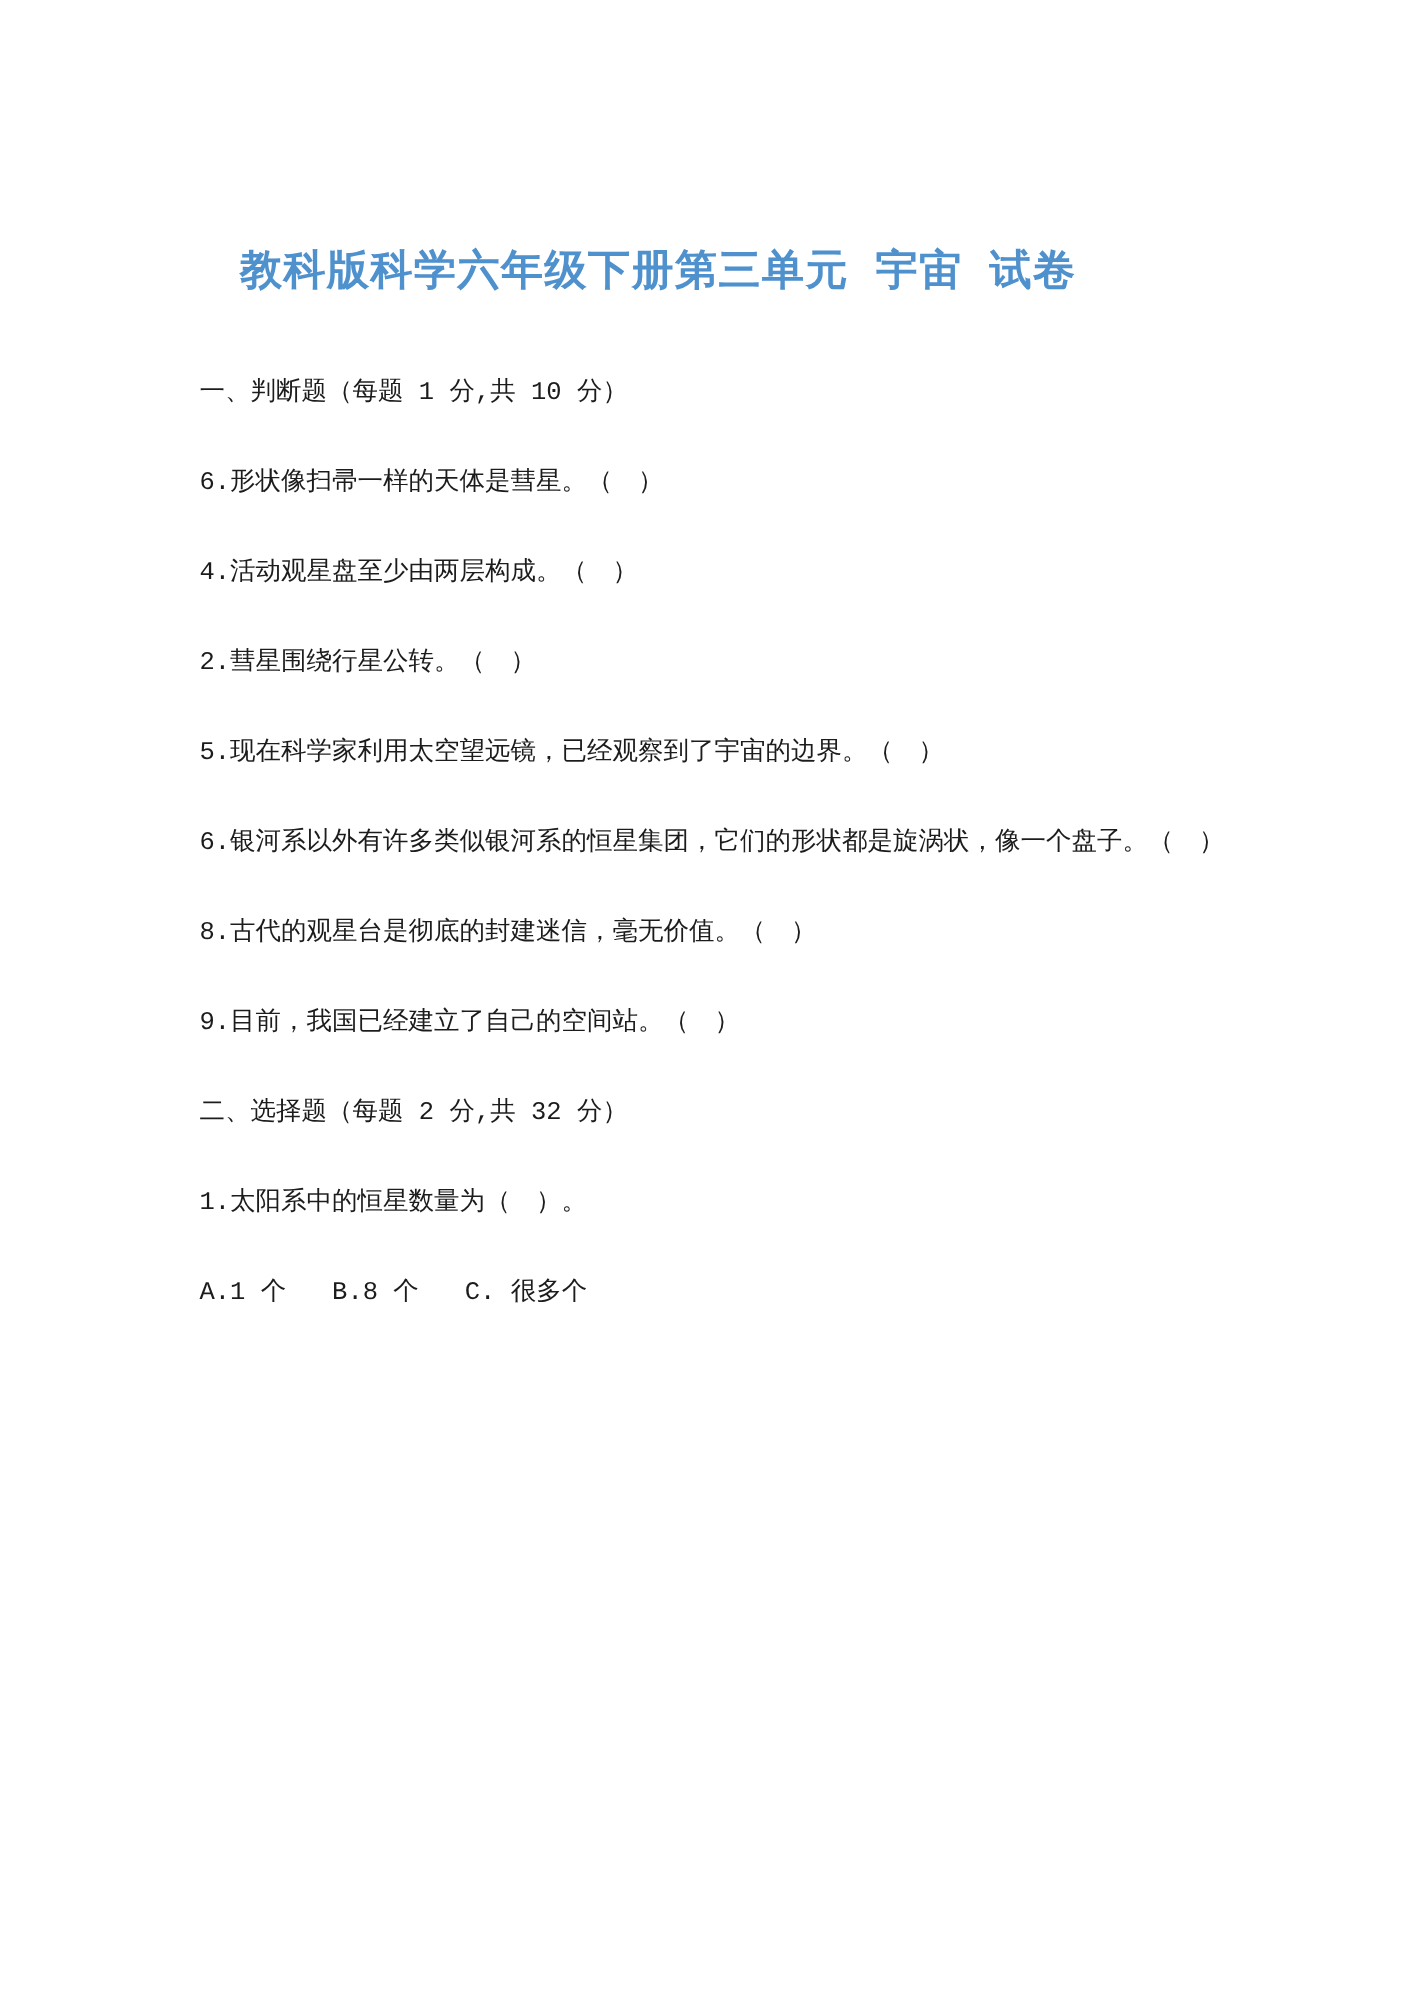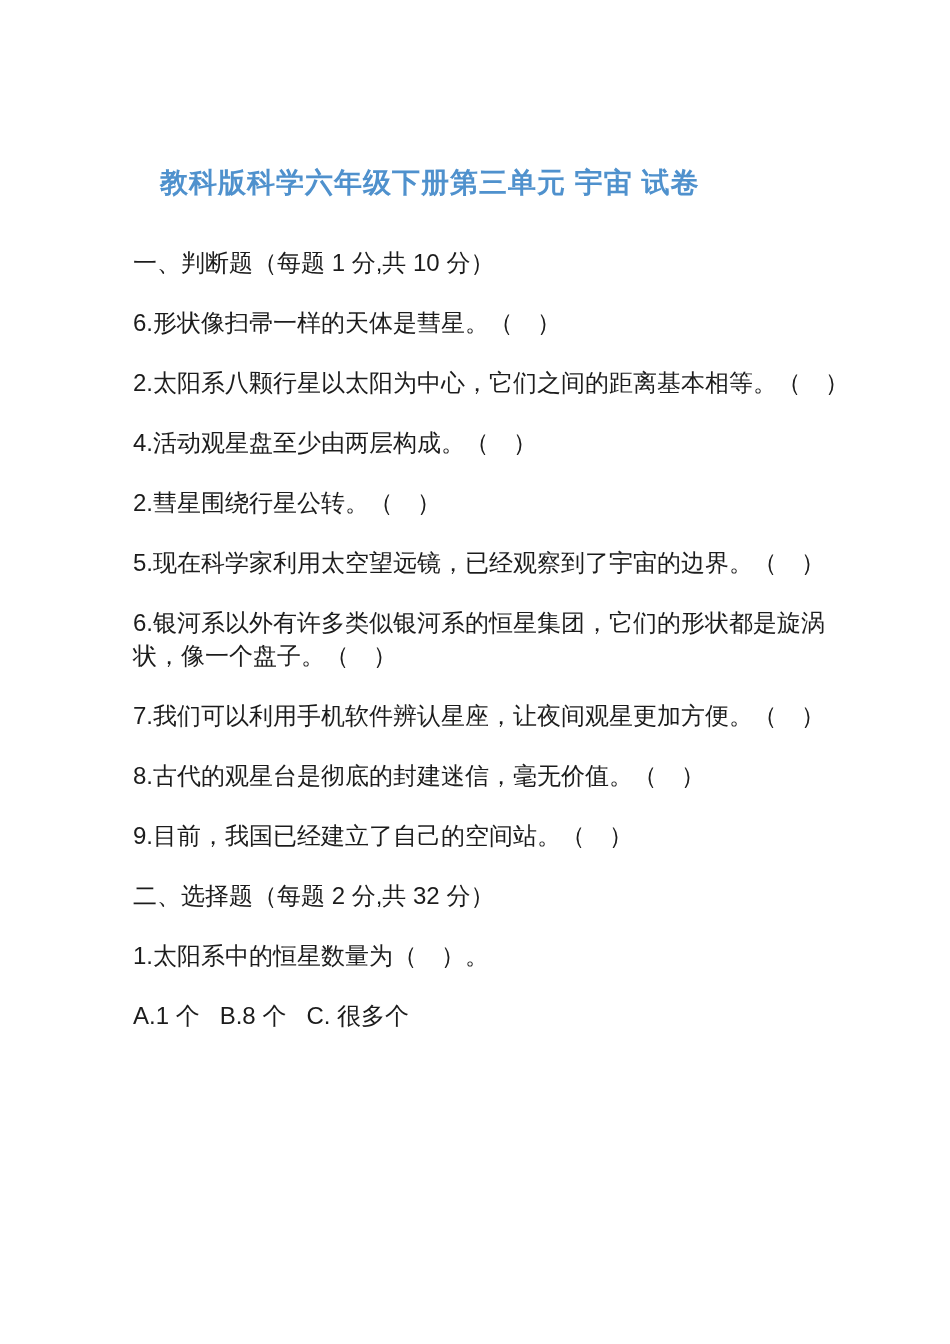--- a/index.html
+++ b/index.html
@@ -6,21 +6,21 @@
     margin: 0;
     padding: 0;
     background: #ffffff;
   }
   .page {
     position: relative;
     width: 874px;
     height: 1344px;
     background: #ffffff;
     overflow: hidden;
-    font-family: Liberation Sans, sans-serif;
+    font-family: Liberation Mono, monospace;
     border-radius: 29px;
   }
   .content {
     position: absolute;
     left: 133px;
     top: 0;
     width: 730px;
     padding-top: 166px;
     color: #1c1c1c;
   }
@@ -28,44 +28,42 @@
     margin: 0 0 46px 0;
     padding-left: 27px;
     font-size: 28px;
     line-height: 34px;
     font-weight: bold;
     letter-spacing: 1px;
     white-space: pre-wrap;
   }
   .para {
     margin: 0 0 27px 0;
-    font-size: 24px;
+    font-size: 17px;
     line-height: 33px;
     font-weight: 400;
     white-space: pre-wrap;
     word-break: break-all;
   }
 </style>
 </head>
 <body>
 
 <div class="page">
   <div class="content" style="color: rgb(28, 28, 28);">
 
     <h1 class="doc-title" style="color: rgb(79, 145, 205);">教科版科学六年级下册第三单元 宇宙 试卷</h1>
 
     <p class="para">一、判断题（每题 1 分,共 10 分）</p>
 
     <p class="para">6.形状像扫帚一样的天体是彗星。（　）</p>
-    <p class="para">2.太阳系八颗行星以太阳为中心，它们之间的距离基本相等。（　）</p>
     <p class="para">4.活动观星盘至少由两层构成。（　）</p>
     <p class="para">2.彗星围绕行星公转。（　）</p>
     <p class="para">5.现在科学家利用太空望远镜，已经观察到了宇宙的边界。（　）</p>
     <p class="para">6.银河系以外有许多类似银河系的恒星集团，它们的形状都是旋涡状，像一个盘子。（　）</p>
-    <p class="para">7.我们可以利用手机软件辨认星座，让夜间观星更加方便。（　）</p>
     <p class="para">8.古代的观星台是彻底的封建迷信，毫无价值。（　）</p>
     <p class="para">9.目前，我国已经建立了自己的空间站。（　）</p>
 
     <p class="para">二、选择题（每题 2 分,共 32 分）</p>
 
     <p class="para">1.太阳系中的恒星数量为（　）。</p>
     <p class="para">A.1 个   B.8 个   C. 很多个</p>
 
   </div>
 </div>

